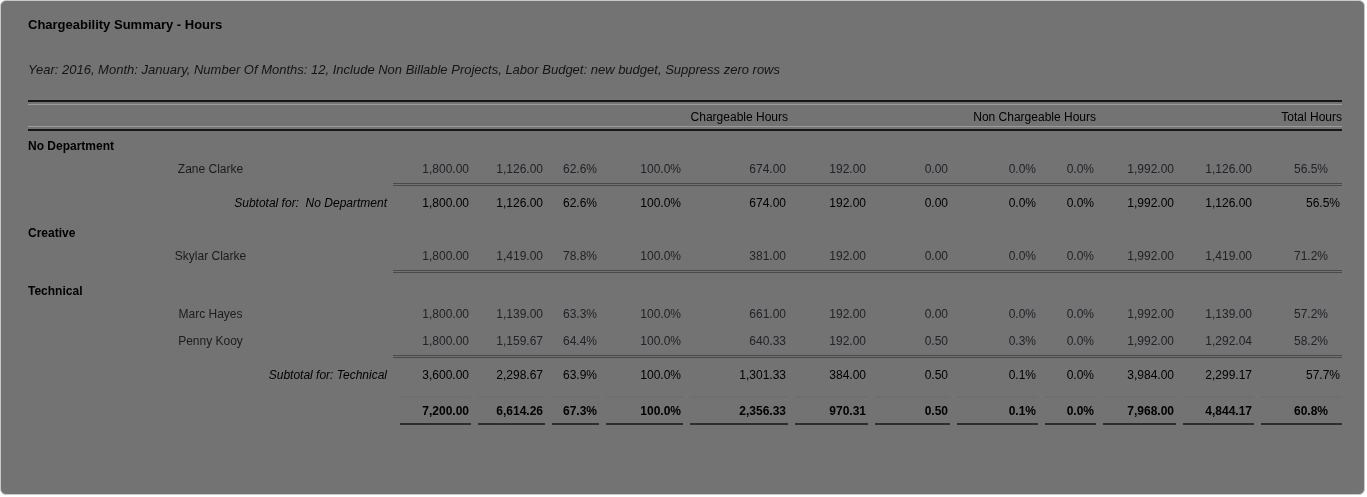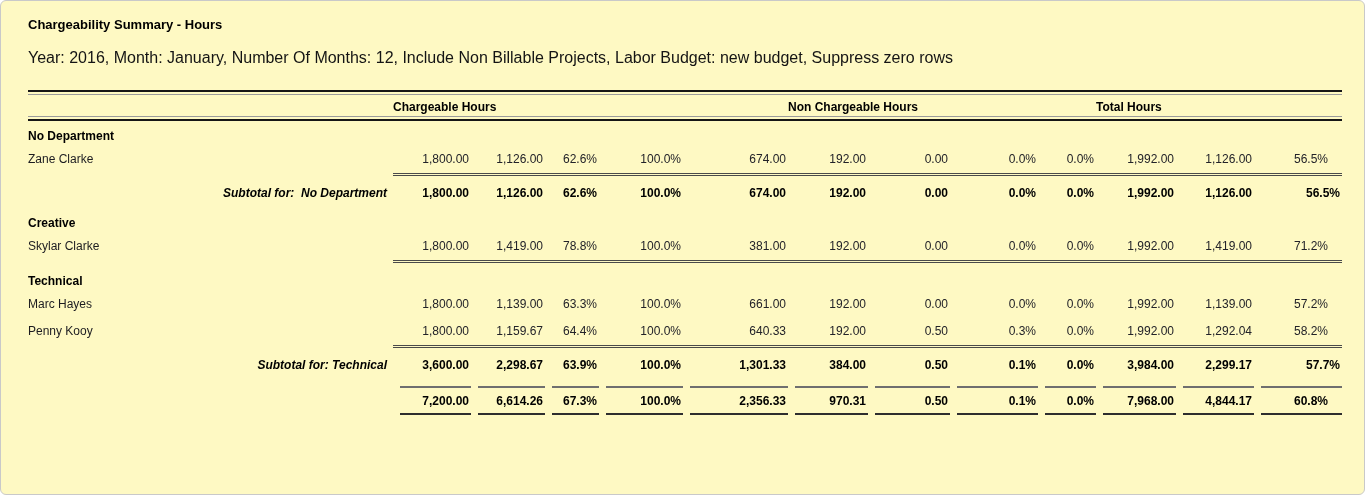--- a/index.html
+++ b/index.html
@@ -1,50 +1,50 @@
 <!DOCTYPE html>
 <html><head>
 <meta charset="utf-8">
 <style>
   html, body { margin:0; padding:0; background:#ffffff; }
   body { font-family:"Liberation Sans", sans-serif; color:#101010; }
   .page {
     width:1365px; height:495px;
     border:1px solid #c9c9c9; border-radius:6px;
-    background:#fef9c3; box-sizing:border-box; overflow:hidden;
+    background:#737373; box-sizing:border-box; overflow:hidden;
   }
   .content { padding:12px 26px 0 27px; }
 
   .report-title { font-size:13px; font-weight:bold; color:#000; margin:4px 0 0 0; }
-  .report-subtitle { font-size:16px; color:#141414; margin-top:17px; }
+  .report-subtitle { font-size:13px; font-style:italic; color:#141414; margin-top:30px; }
 
   table.summary {
     width:1314px; table-layout:fixed; border-collapse:collapse;
     margin-top:23px; font-size:12px;
   }
   td, th { padding:0; vertical-align:top; }
 
   
   .rule-a div { height:2px; border-top:2px solid #161616; border-bottom:1px solid #9b9b9b; }
   .rule-b div { height:2px; border-top:1px solid #9b9b9b; border-bottom:2px solid #161616; }
 
-  tr.group-row th { font-weight:bold; text-align:left; padding:5px 0 2px 0; color:#000; white-space:nowrap; }
+  tr.group-row th { font-weight:normal; text-align:right; padding:5px 0 2px 0; color:#000; white-space:nowrap; }
   tr.colhead-row th { font-weight:bold; text-align:right; padding:2px 2px 6px 2px; color:#000; }
   tr.colhead-row th.person-h { text-align:center; }
   .hwrap span { display:inline-block; width:35px; text-align:left; }
 
   td.section-name { font-weight:bold; color:#000; padding:8px 0 3px 0;margin-left:44px; }
-  td.person { text-align:left; padding:6px 0 7px 0; color:#1c1c20; }
+  td.person { text-align:center; padding:6px 0 7px 0; color:#1c1c20; }
   td.num { text-align:right; padding:6px 2px 7px 2px; color:#222228; white-space:nowrap; }
   td.last { padding-right:14px; }
   tr.colhead-row th.last { padding-right:14px; }
 
   td.sep-cell { border-top:3px double #4a4a4a; height:3px; }
 
-  tr.subtotal-row td { font-weight:bold; color:#000; }
+  tr.subtotal-row td { font-weight:normal; color:#000; }
   td.subtotal-label { text-align:right; font-style:italic; padding:7px 6px 8px 0; white-space:pre; }
   tr.subtotal-row td.num { padding:7px 2px 8px 2px; }
 
   tr.grand-row td { padding:0; }
   tr.grand-row td.gnum div {
     margin:6px 0 0 7px;
     border-top:2px solid #6f6f6f; border-bottom:2px solid #2e2e2e;
     text-align:right; font-weight:bold; color:#000;
     padding:6px 2px 5px 0; white-space:nowrap;
   }

